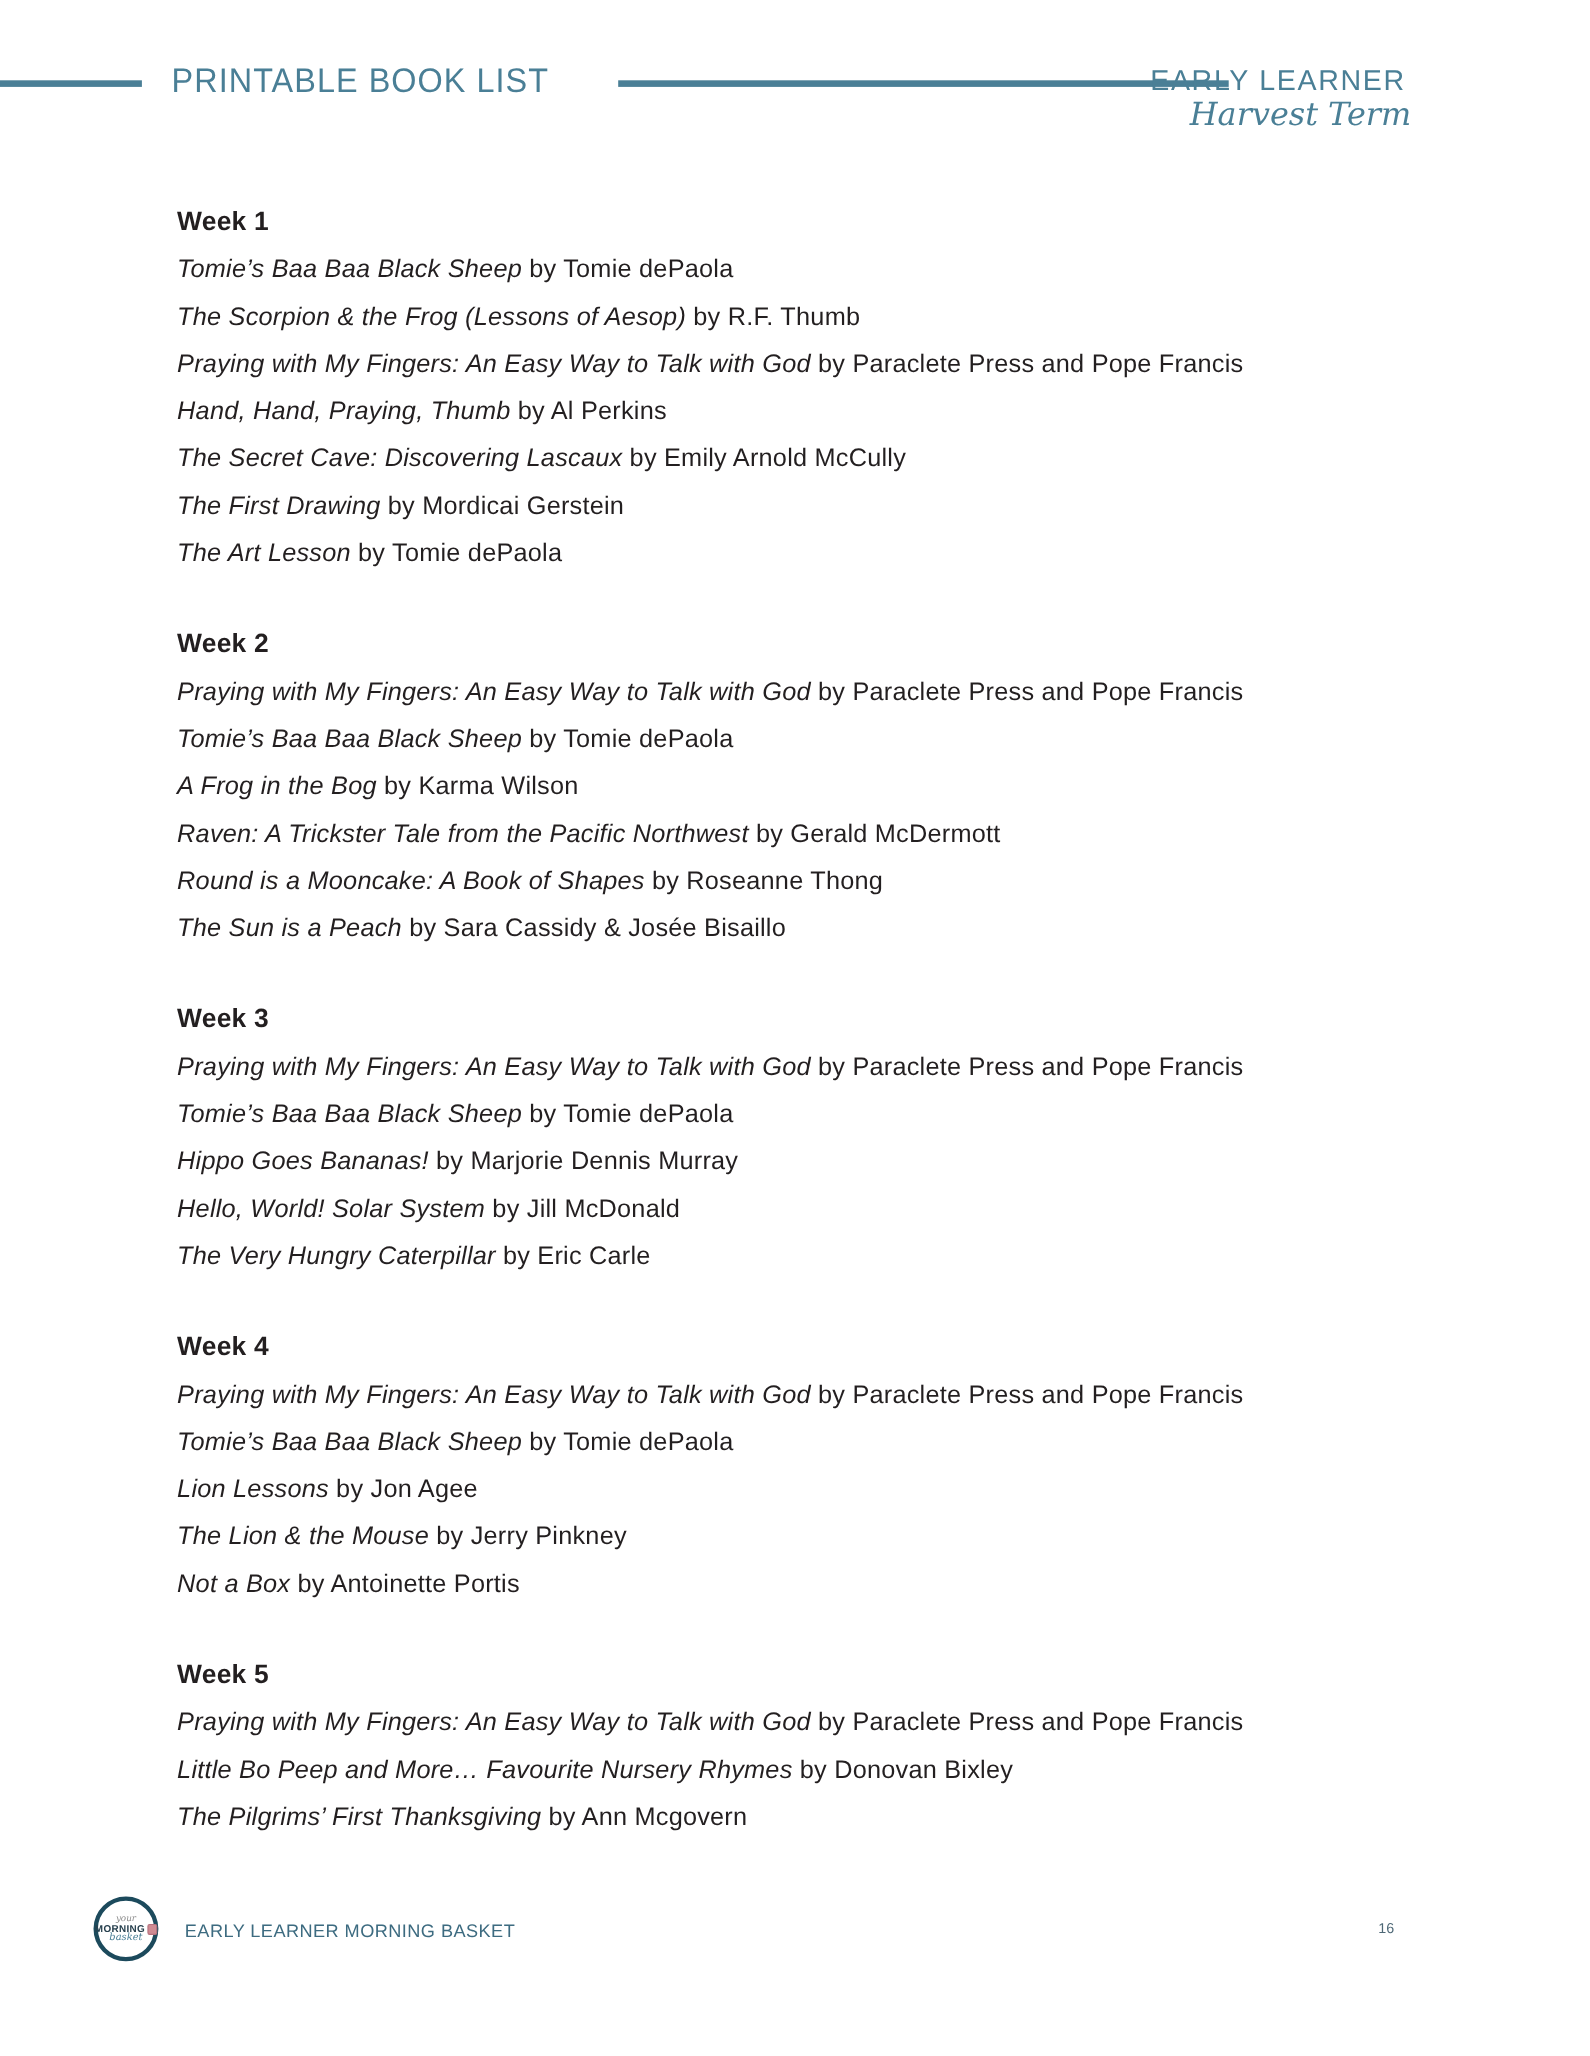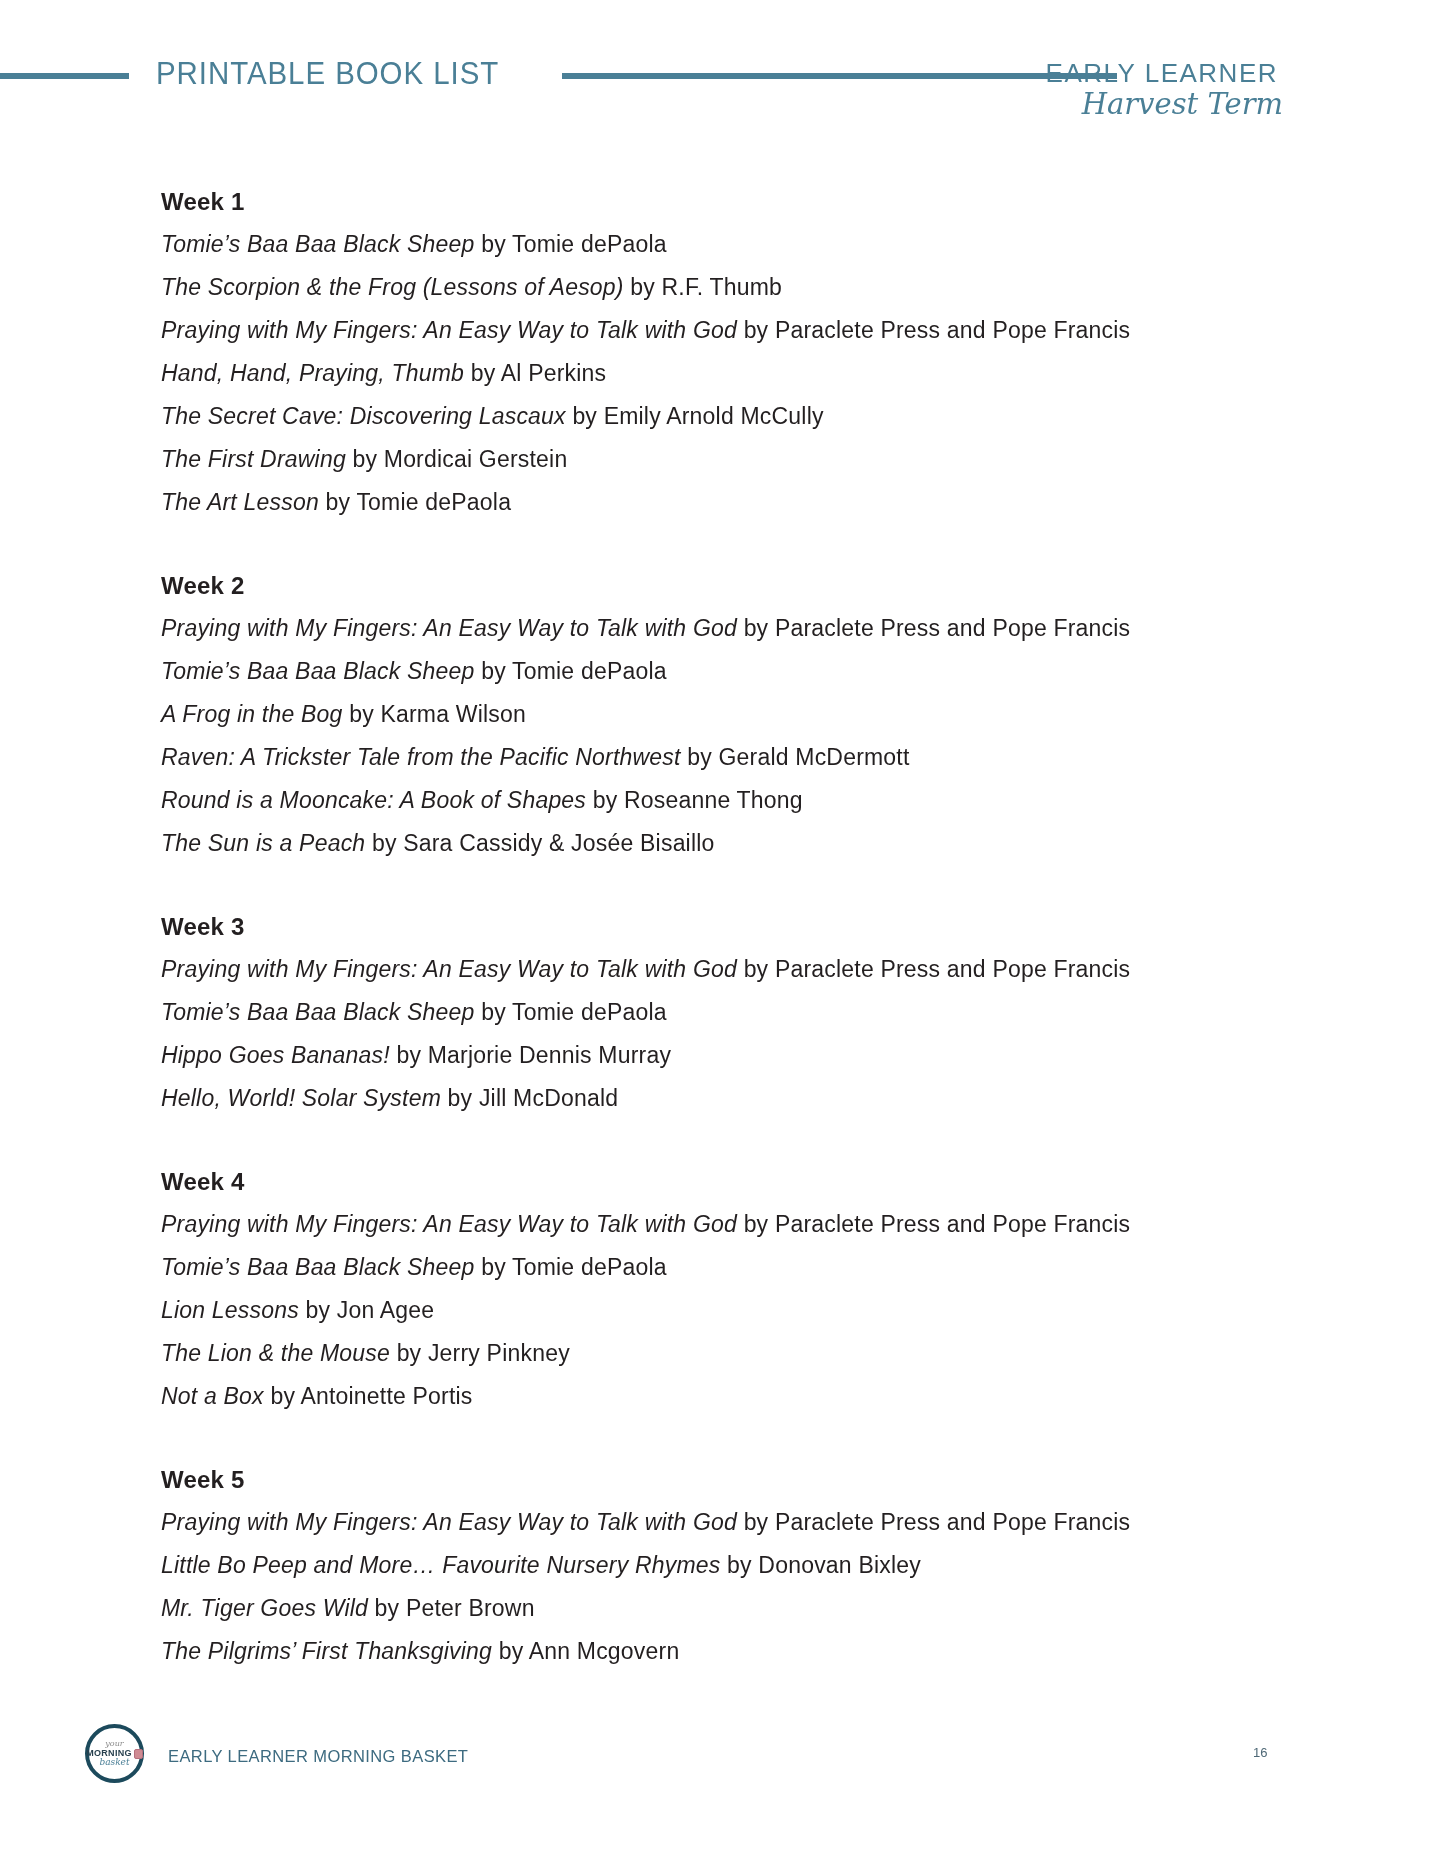--- a/index.html
+++ b/index.html
@@ -107,40 +107,40 @@
         </div>
     </section>
       <section class="week">
       <h2 class="week-heading">Week 3</h2>
       <div class="books">
 
       <p class="book"><span class="book-title">Praying with My Fingers: An Easy Way to Talk with God</span> <span class="book-author">by Paraclete Press and Pope Francis</span></p>
           <p class="book"><span class="book-title">Tomie’s Baa Baa Black Sheep</span> <span class="book-author">by Tomie dePaola</span></p>
           <p class="book"><span class="book-title">Hippo Goes Bananas!</span> <span class="book-author">by Marjorie Dennis Murray</span></p>
           <p class="book"><span class="book-title">Hello, World! Solar System</span> <span class="book-author">by Jill McDonald</span></p>
+          <p class="book"><span class="book-title">The Very Hungry Caterpillar</span> <span class="book-author">by Eric Carle</span></p>
         </div>
     </section>
       <section class="week">
       <h2 class="week-heading">Week 4</h2>
       <div class="books">
 
       <p class="book"><span class="book-title">Praying with My Fingers: An Easy Way to Talk with God</span> <span class="book-author">by Paraclete Press and Pope Francis</span></p>
           <p class="book"><span class="book-title">Tomie’s Baa Baa Black Sheep</span> <span class="book-author">by Tomie dePaola</span></p>
           <p class="book"><span class="book-title">Lion Lessons</span> <span class="book-author">by Jon Agee</span></p>
           <p class="book"><span class="book-title">The Lion &amp; the Mouse</span> <span class="book-author">by Jerry Pinkney</span></p>
           <p class="book"><span class="book-title">Not a Box</span> <span class="book-author">by Antoinette Portis</span></p>
         </div>
     </section>
       <section class="week">
       <h2 class="week-heading">Week 5</h2>
       <div class="books">
 
       <p class="book"><span class="book-title">Praying with My Fingers: An Easy Way to Talk with God</span> <span class="book-author">by Paraclete Press and Pope Francis</span></p>
           <p class="book"><span class="book-title">Little Bo Peep and More… Favourite Nursery Rhymes</span> <span class="book-author">by Donovan Bixley</span></p>
-          <p class="book"><span class="book-title">Mr. Tiger Goes Wild</span> <span class="book-author">by Peter Brown</span></p>
           <p class="book"><span class="book-title">The Pilgrims’ First Thanksgiving</span> <span class="book-author">by Ann Mcgovern</span></p>
         </div>
     </section>
     </main>
 
   <footer>
     <div class="logo">
       <span class="logo-your">your</span>
       <span class="logo-mid">
         <span class="logo-morning">MORNING</span>

